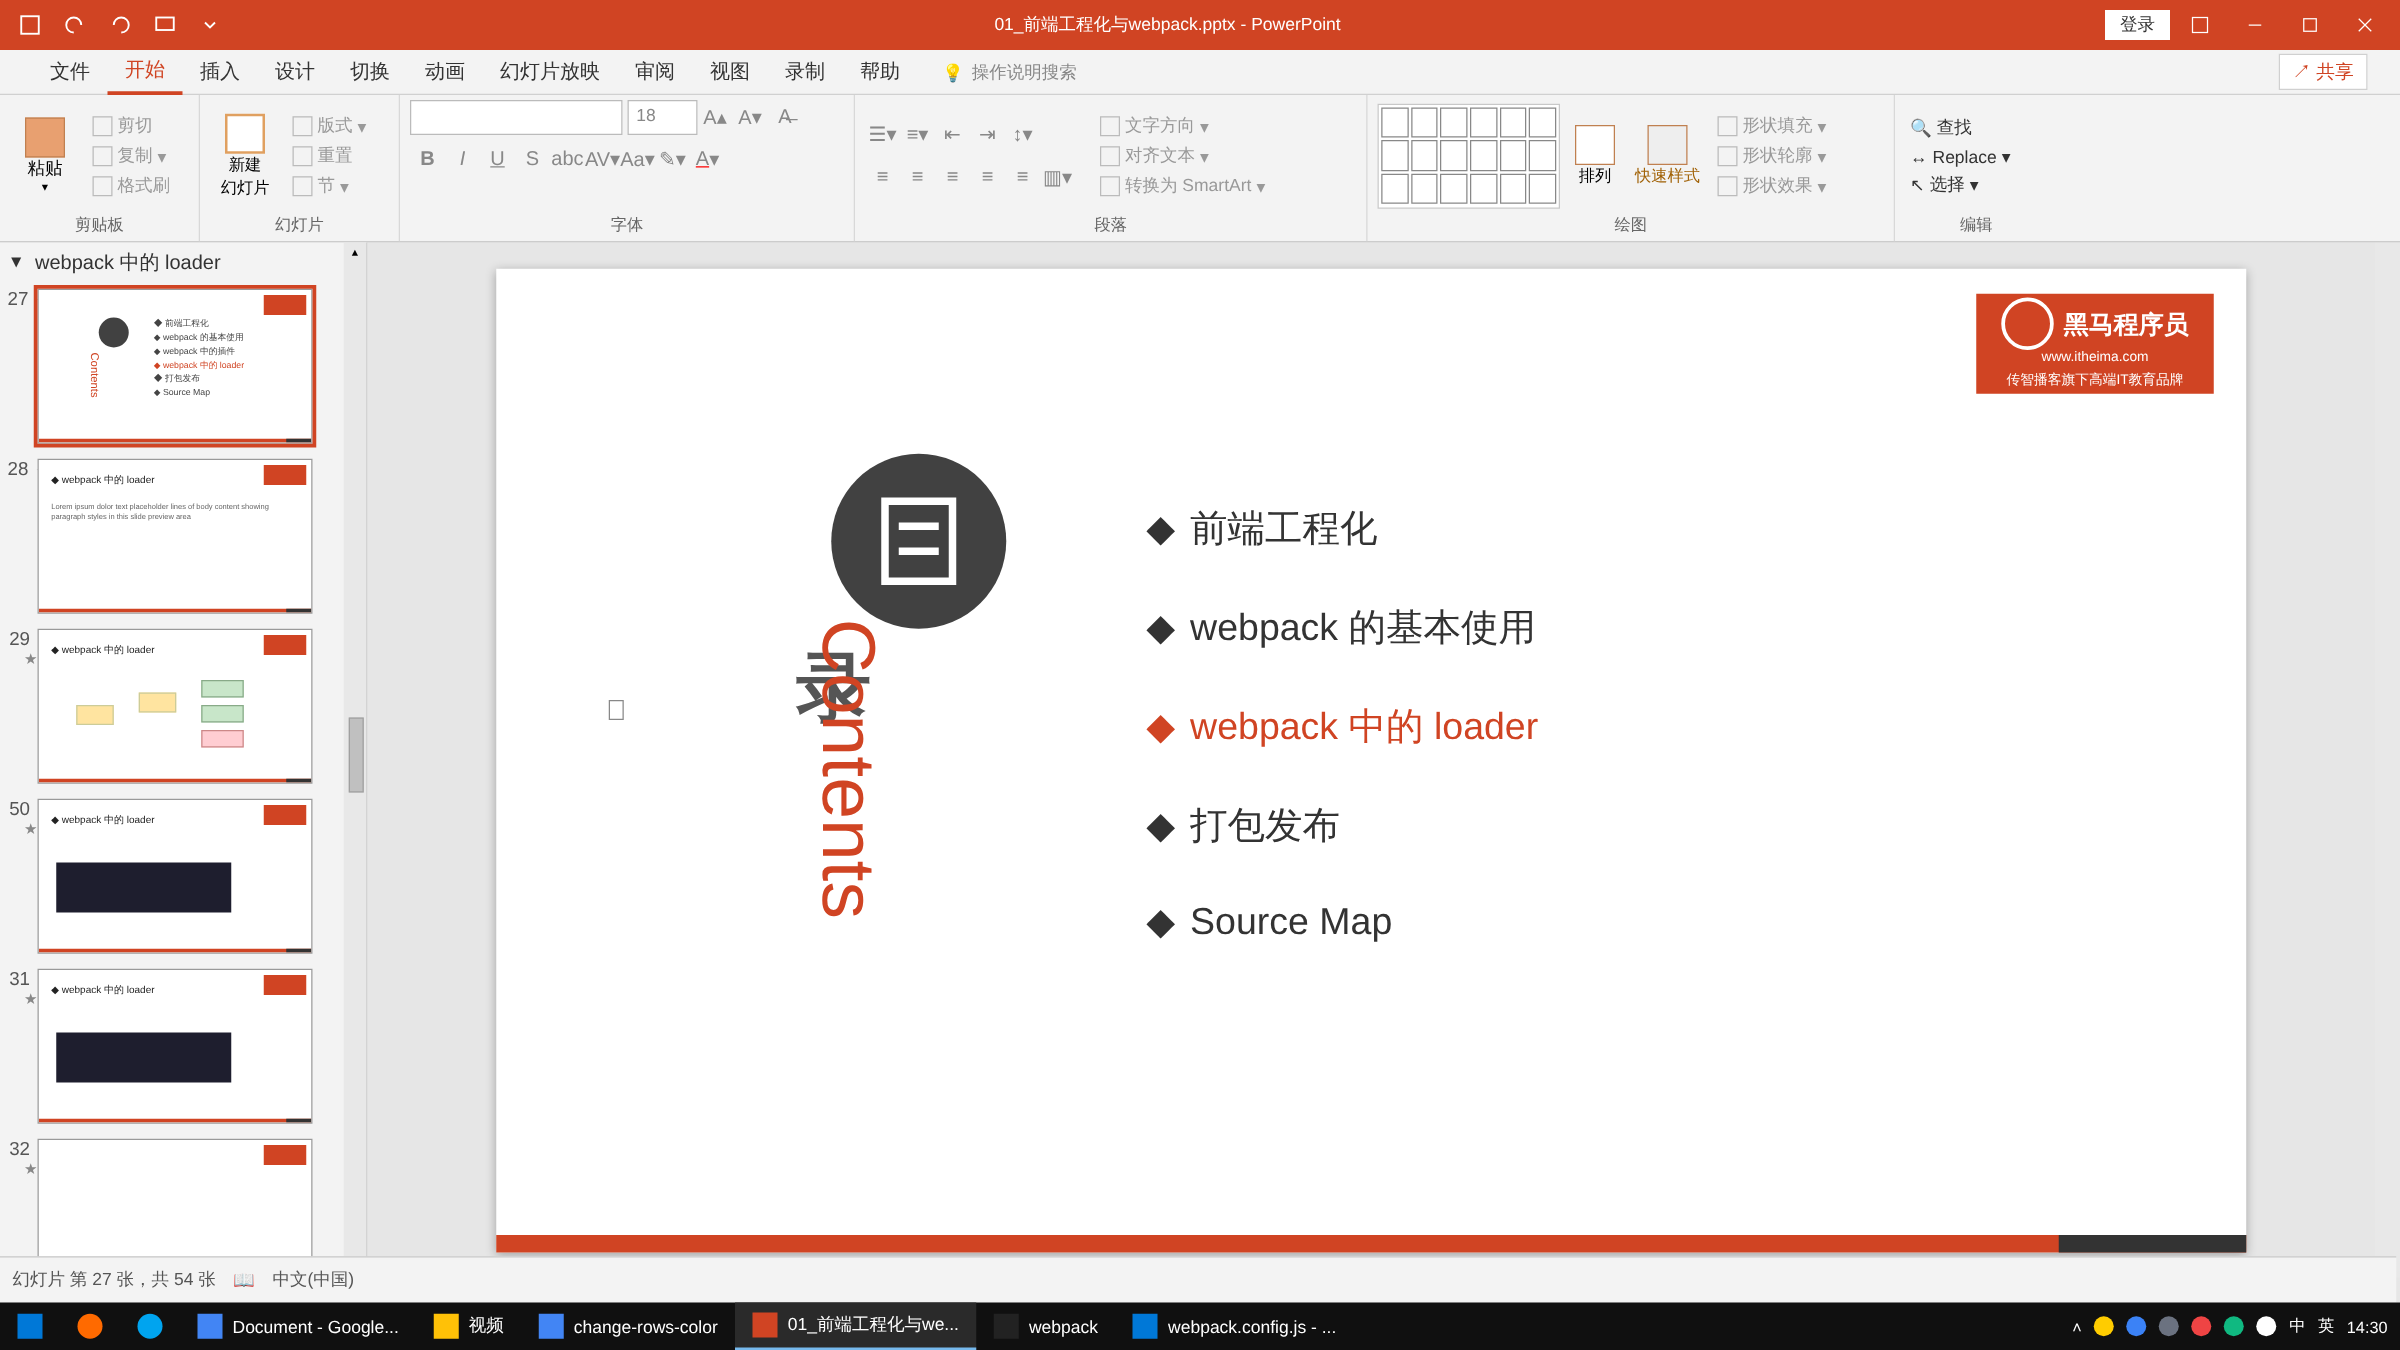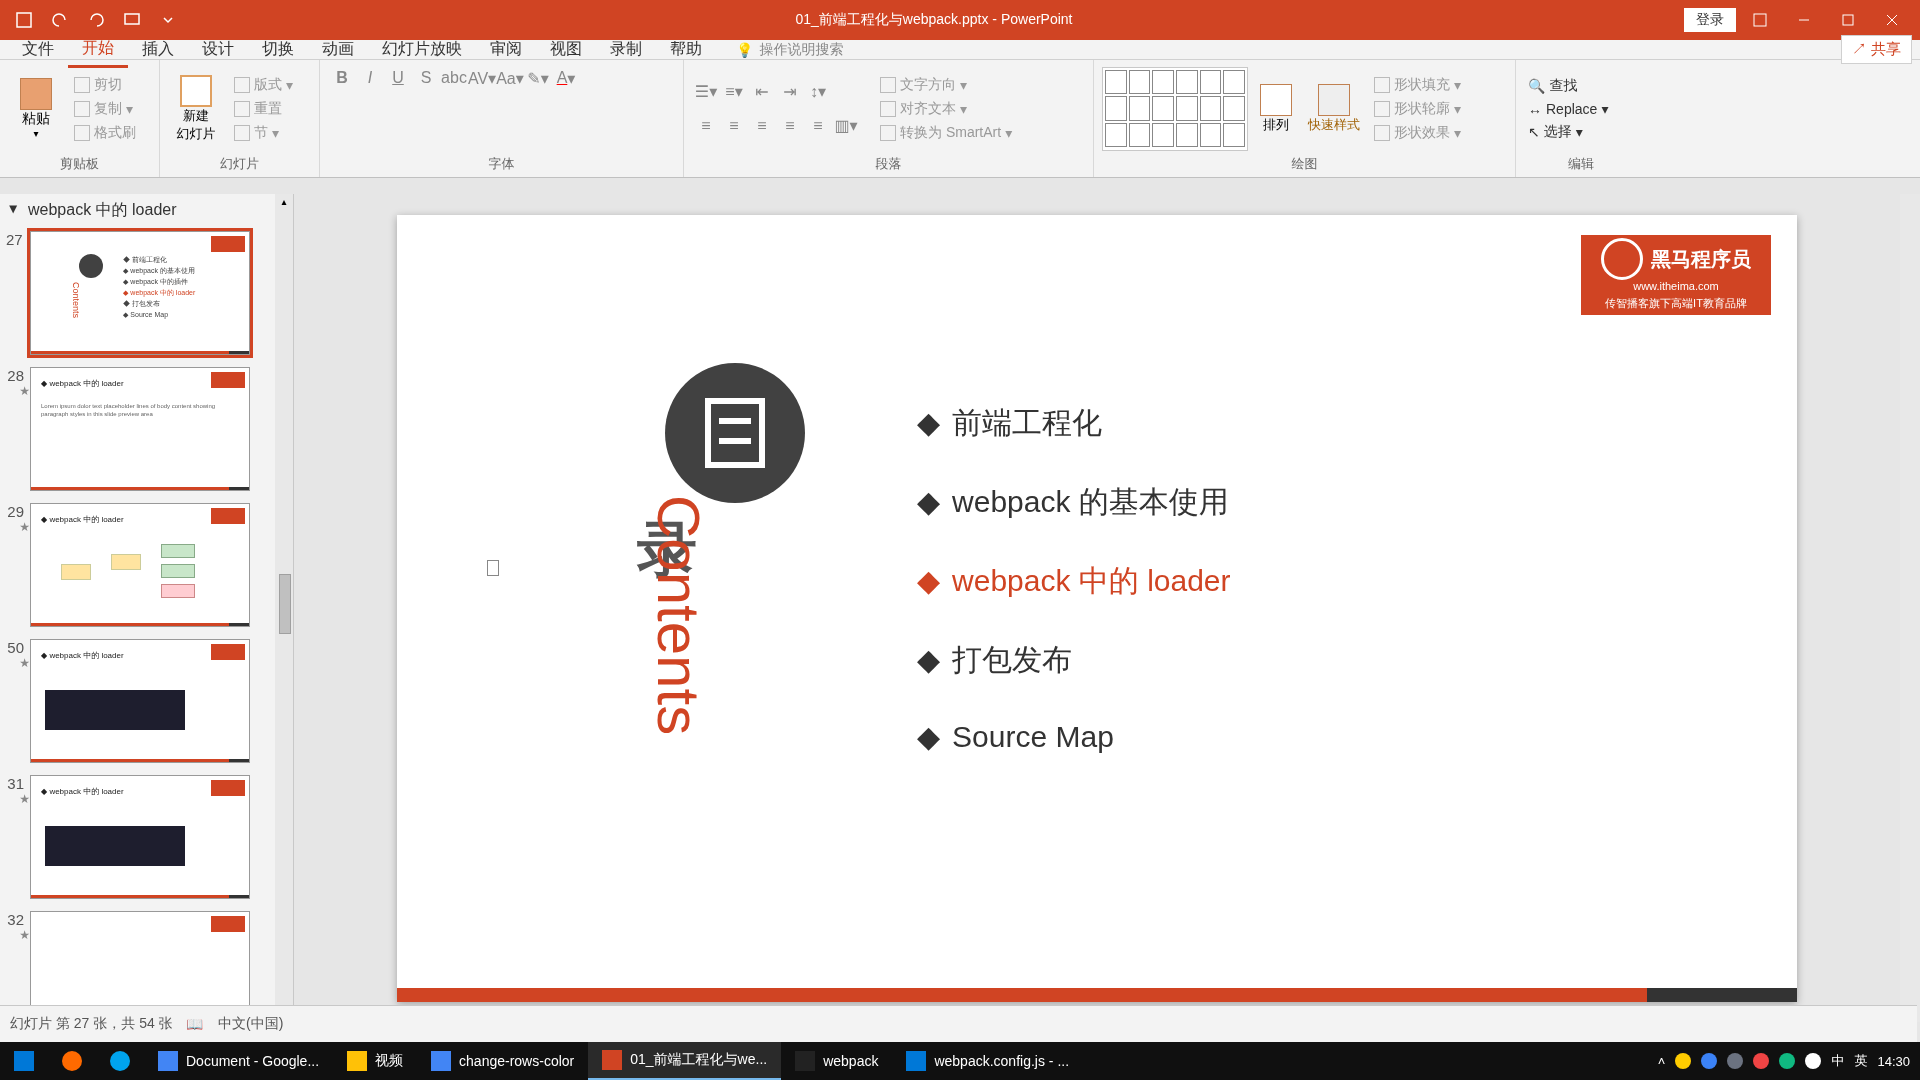--- a/index.html
+++ b/index.html
@@ -7,21 +7,21 @@
 
 .titlebar { height: 40px; background: #d04423; display: flex; align-items: center; color: #fff; }
 .titlebar-left { display: flex; gap: 4px; padding: 0 8px; align-items: center; }
 .tb-btn { width: 32px; height: 32px; display: flex; align-items: center; justify-content: center; cursor: pointer; }
 .tb-btn svg { stroke: #fff; fill: none; stroke-width: 1.5; }
 .title-center { flex: 1; text-align: center; font-size: 14px; }
 .titlebar-right { display: flex; gap: 4px; padding: 0 8px; align-items: center; }
 .login-btn { background: #fff; color: #333; padding: 3px 12px; font-size: 14px; cursor: pointer; }
 .win-btn { width: 40px; height: 32px; display: flex; align-items: center; justify-content: center; cursor: pointer; }
 
-.ribbon-tabs { height: 20px; background: #f3f3f3; display: flex; align-items: center; padding: 0 8px; border-bottom: 1px solid #d0d0d0; }
+.ribbon-tabs { height: 36px; background: #f3f3f3; display: flex; align-items: center; padding: 0 26px; border-bottom: 1px solid #d0d0d0; }
 .rtab { padding: 6px 14px; font-size: 16px; cursor: pointer; color: #333; }
 .rtab.active { color: #d04423; border-bottom: 3px solid #d04423; }
 .share-btn { margin-left: auto; color: #d04423; font-size: 15px; background: #fff; border: 1px solid #d0d0d0; padding: 4px 10px; cursor: pointer; }
 .tell-me { margin-left: 20px; display: flex; align-items: center; color: #888; font-size: 14px; }
 
 .ribbon { height: 118px; background: #f3f3f3; display: flex; border-bottom: 1px solid #c0c0c0; }
 .rgroup { border-right: 1px solid #d8d8d8; display: flex; flex-direction: column; padding: 4px 8px 2px; }
 .rgroup-body { flex: 1; display: flex; align-items: center; gap: 6px; }
 .rgroup-label { text-align: center; font-size: 13px; color: #666; padding: 2px 0; position: relative; }
 .big-btn { display: flex; flex-direction: column; align-items: center; justify-content: center; width: 56px; height: 84px; cursor: pointer; }
@@ -207,20 +207,27 @@
             <span>重置</span>
           </div>
         <div class="small-btn"><span class="sq"></span><span>节</span> ▾</div>
       </div>
     </div>
     <div class="rgroup-label">幻灯片</div>
   </div>
 
   <div class="rgroup" style="width:364px;">
     <div class="rgroup-body" style="flex-direction:column;align-items:flex-start;gap:6px;">
+      <div style="display:flex;align-items:center;">
+        <div class="font-combo"></div>
+        <div class="size-combo">18</div>
+        <div class="icon-btn">A▴</div>
+        <div class="icon-btn">A▾</div>
+        <div class="icon-btn">A̶</div>
+      </div>
       <div style="display:flex;">
         <div class="icon-btn">
             <b>B</b>
           </div>
         <div class="icon-btn">
             <i>I</i>
           </div>
         <div class="icon-btn">
             <u>U</u>
           </div>
@@ -334,21 +341,21 @@
                 <div class="hl">◆ webpack 中的 loader</div>
                 <div class="">◆ 打包发布</div>
                 <div class="">◆ Source Map</div>
               </div>
             </div>
             <div class="thumb-logo"></div>
             <div class="thumb-strip"></div>
           </div>
         </div>
         <div class="thumb-row">
-          <div style="display:flex;flex-direction:column;align-items:flex-end;width:24px;">
+          <div style="display:flex;flex-direction:row;align-items:flex-end;width:24px;">
             <div class="slide-num">28</div>
             <div class="star">★</div>
           </div>
           <div class="thumb ">
             <div class="thumb-content-text">
               <div class="tt-title">◆ webpack 中的 loader</div>
               <div class="tt-body">Lorem ipsum dolor text placeholder lines of body content showing paragraph styles in this slide preview area</div>
             </div>
             <div class="thumb-logo"></div>
             <div class="thumb-strip"></div>

